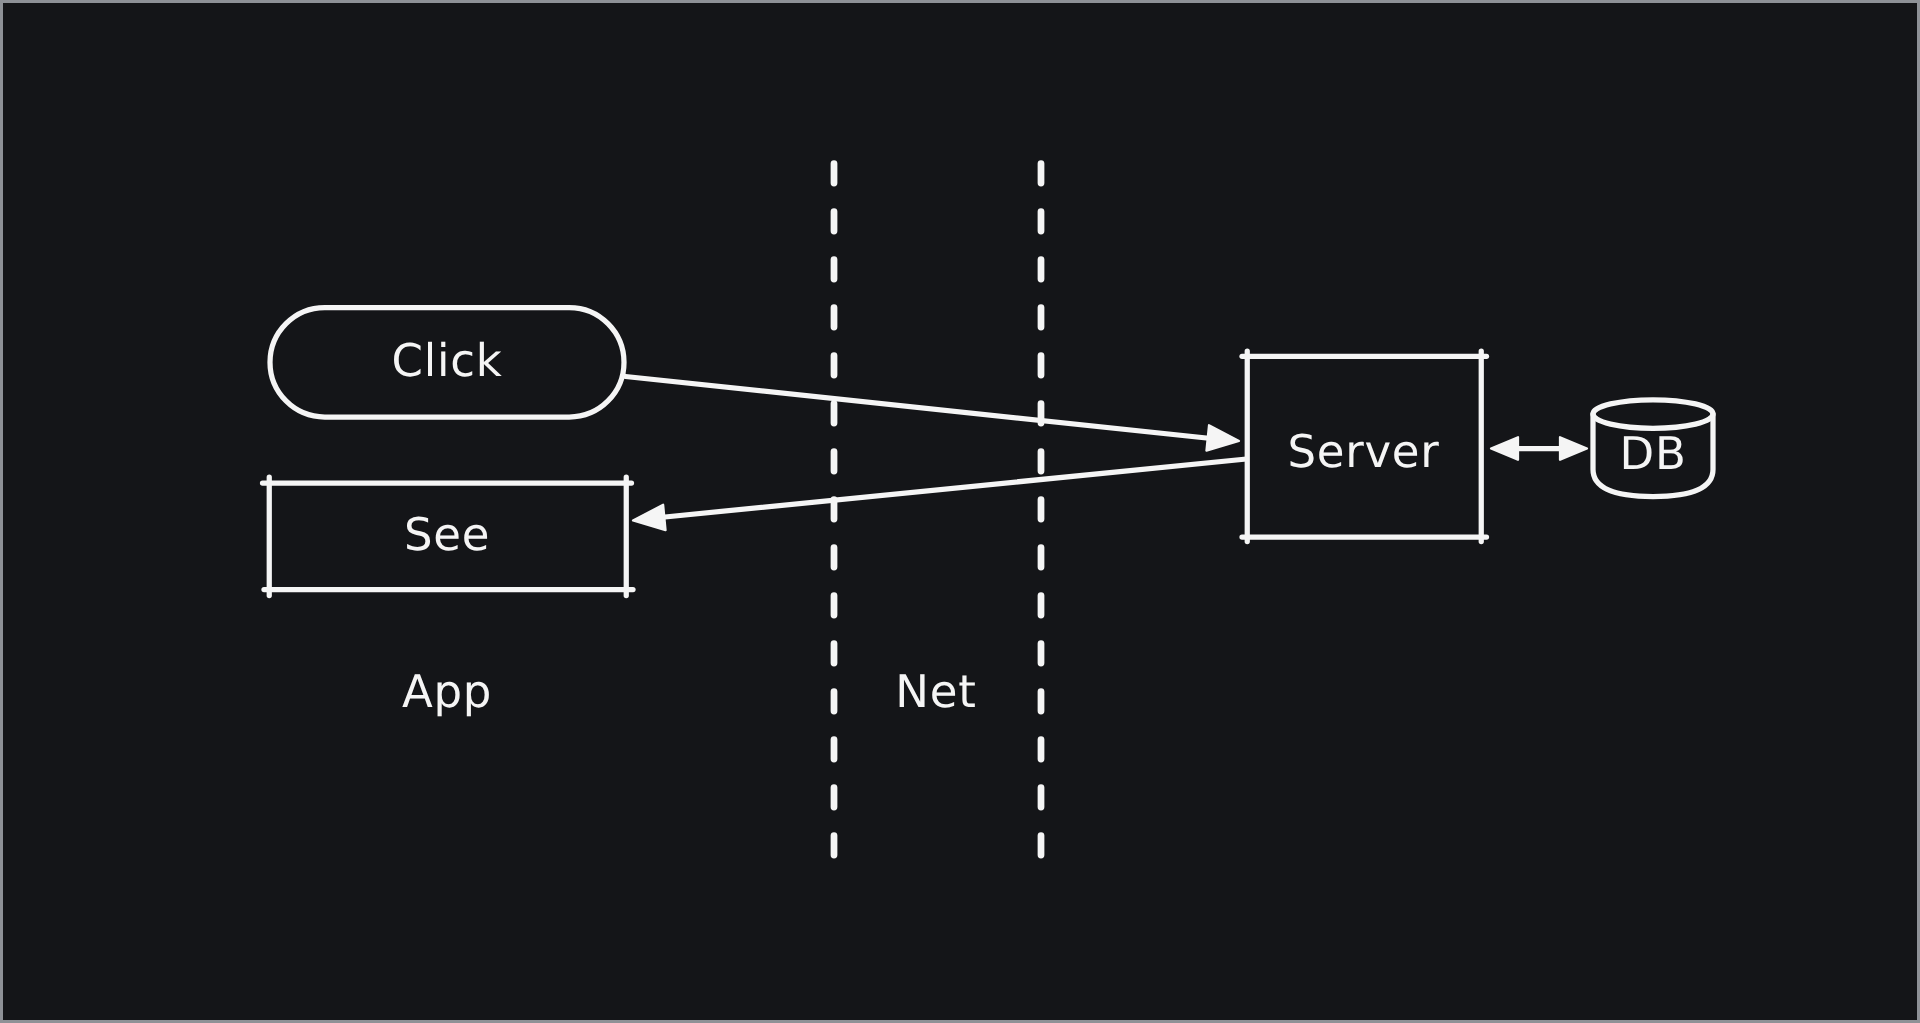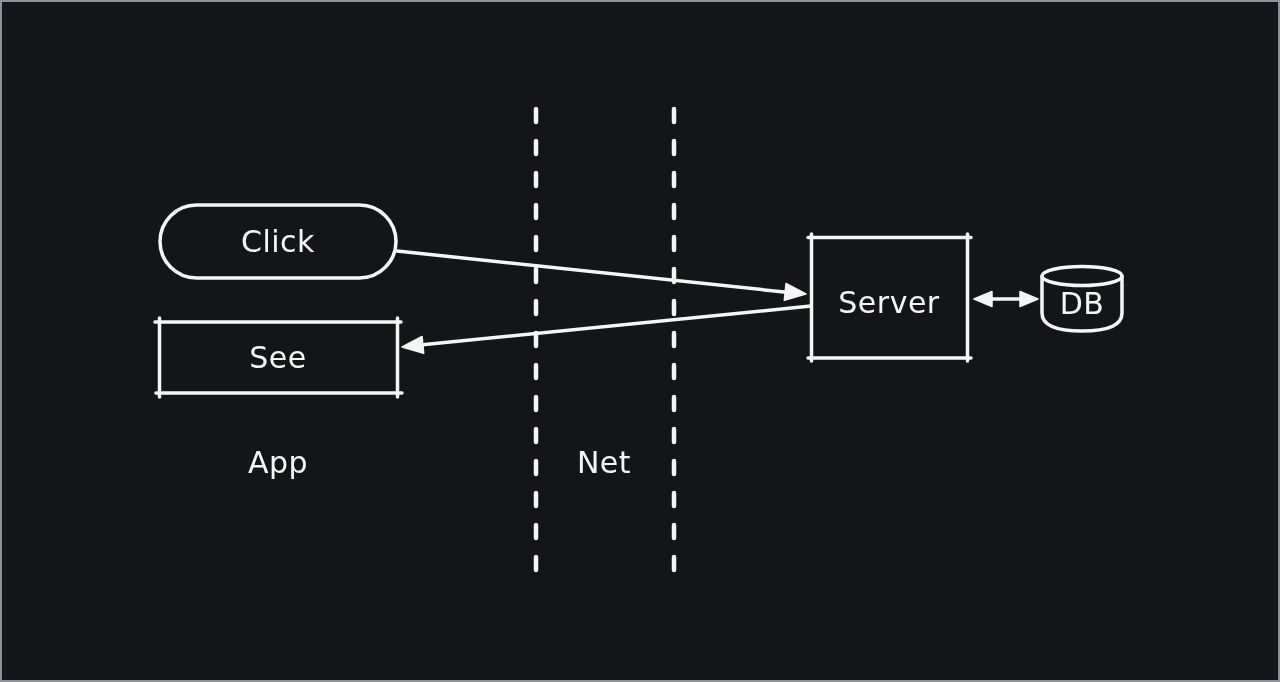--- a/index.html
+++ b/index.html
@@ -10,20 +10,21 @@
   * { margin: 0; padding: 0; }
   html, body { background: #2a2a2a; }
   .screen {
     position: relative;
     width: 1280px;
     height: 682px;
     box-sizing: border-box;
     background: var(--bg);
     border: 2px solid var(--border);
     overflow: hidden;
+    padding-left: 20px;
   }
   svg { display: block; }
   .stroke {
     stroke: var(--ink);
     fill: none;
     stroke-width: 3.5;
     stroke-linecap: round;
     stroke-linejoin: round;
   }
   .fillhead {

